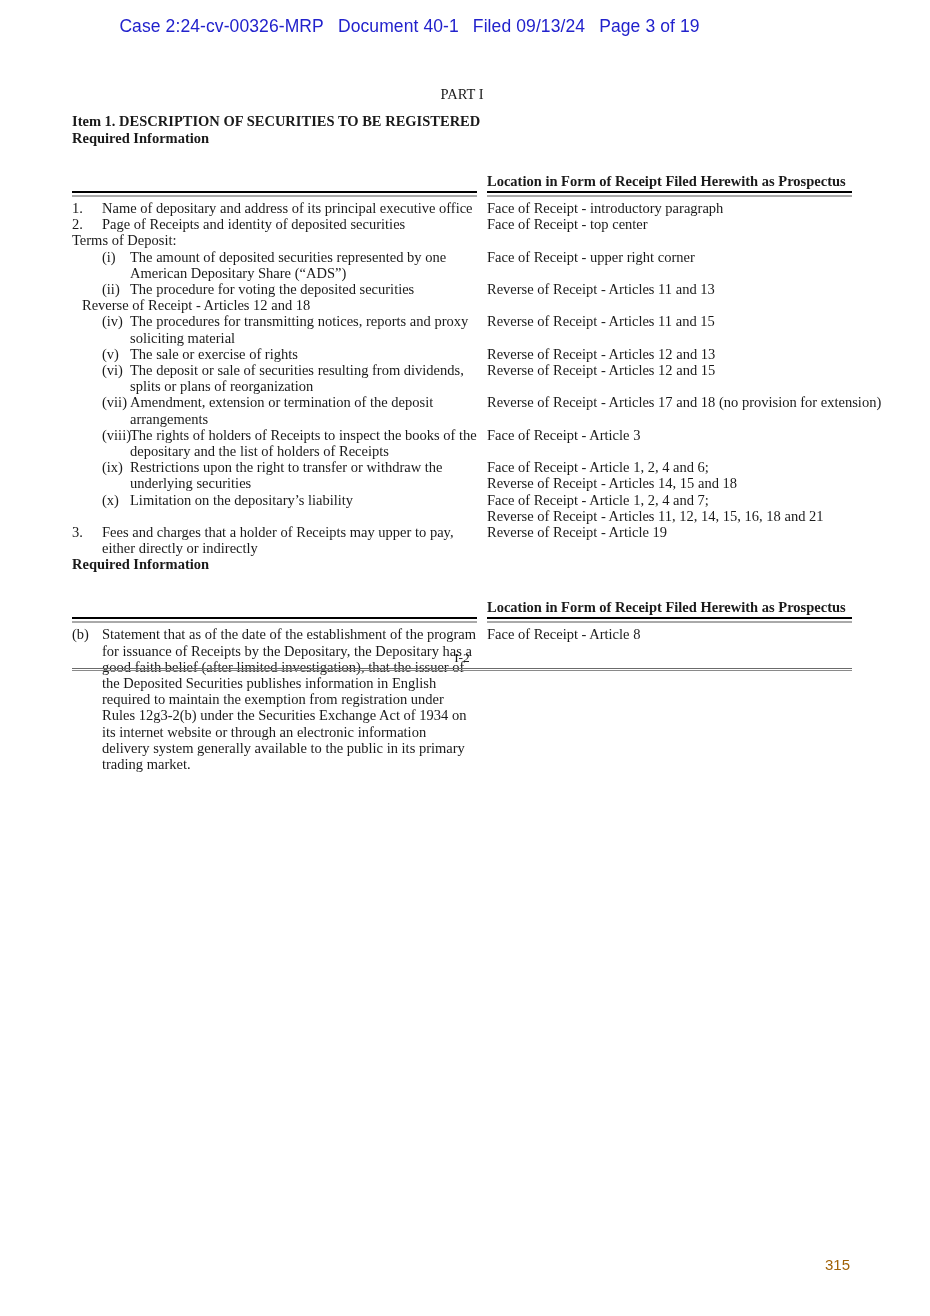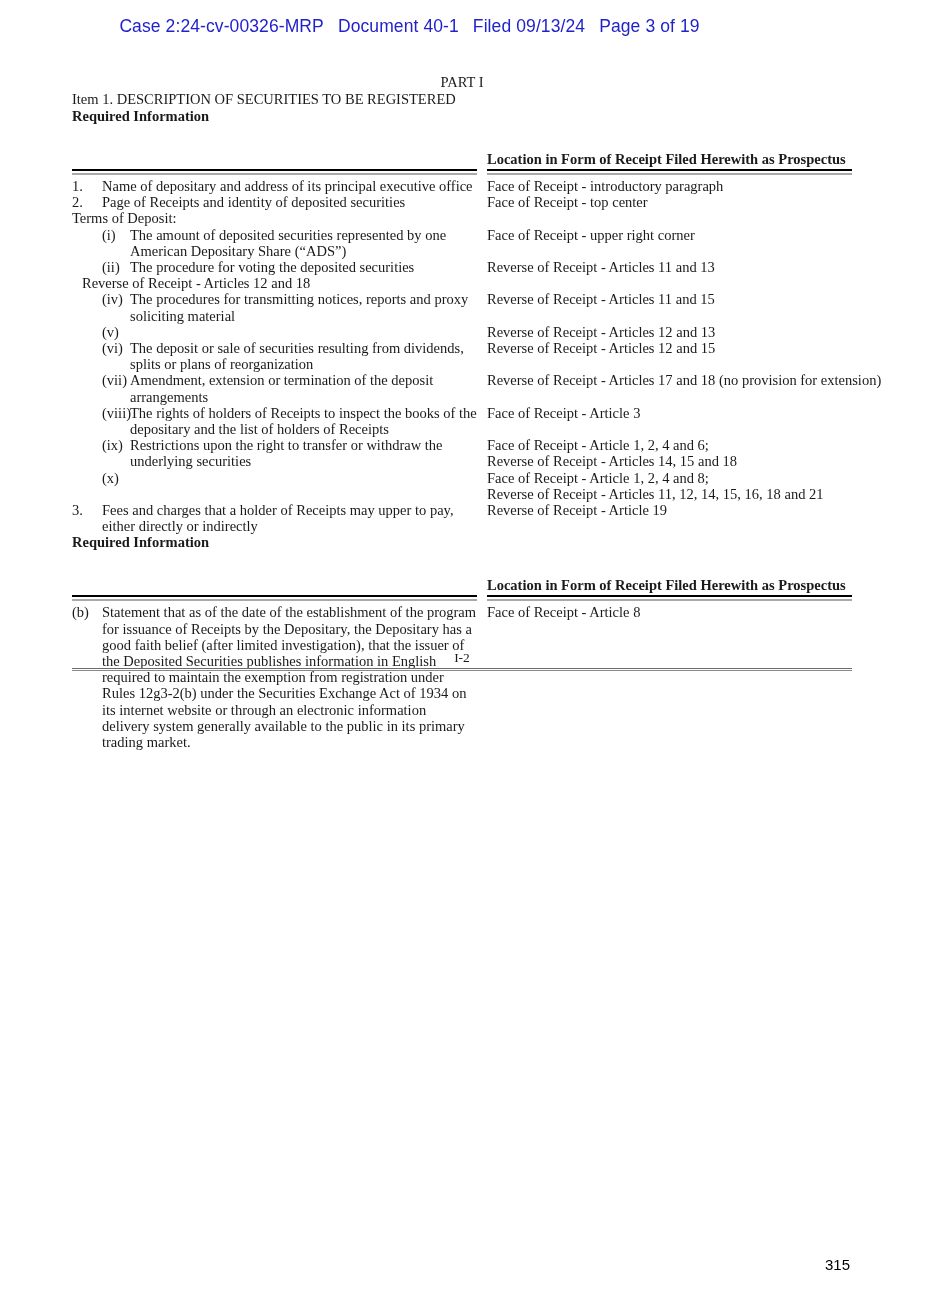--- a/index.html
+++ b/index.html
@@ -29,35 +29,35 @@
     letter-spacing: 0.1px;
     white-space: nowrap;
   }
   .ecf-stamp .seg { display: inline-block; }
   .ecf-gap { display: inline-block; width: 14px; }
 
   
   .page {
     position: absolute;
     left: 72px;
-    top: 74px;
+    top: 86px;
     width: 780px;
   }
 
   .part-title {
     text-align: center;
     font-size: 14.5px;
     line-height: 17px;
   }
 
   .item-heading {
-    font-weight: normal;
+    font-weight: bold;
     font-size: 14.5px;
     line-height: 17px;
-    margin-top: 0;
+    margin-top: 10px;
   }
 
   
   .col-head {
     display: flex;
     font-weight: bold;
     font-size: 14.5px;
     line-height: 16px;
   }
   .col-head .c1 {
@@ -123,21 +123,21 @@
     border-bottom: 1px solid #8a8a8a;
     height: 1px;
   }
 
   .page-number {
     position: absolute;
     right: 80px;
     top: 1256px;
     font-family: "Liberation Sans", "DejaVu Sans", sans-serif;
     font-size: 15px;
-    color: #000000;
+    color: #a16207;
   }
 </style>
 </head>
 <body>
 
 <div class="ecf-stamp">
   <span class="seg">Case 2:24-cv-00326-MRP</span><span class="ecf-gap"></span><span class="seg">Document 40-1</span><span class="ecf-gap"></span><span class="seg">Filed 09/13/24</span><span class="ecf-gap"></span><span class="seg">Page 3 of 19</span>
 </div>
 
 <div class="page">
@@ -214,20 +214,21 @@
           <span class="body-text">The procedures for transmitting notices, reports and proxy soliciting material</span>
         </div>
         <div class="gap"></div>
         <div class="right">
           <div>Reverse of Receipt - Articles 11 and 15</div>
         </div>
       </div>
       <div class="row">
         <div class="left">
           <span class="marker m-roman">(v)</span>
+          <span class="body-text">The sale or exercise of rights</span>
         </div>
         <div class="gap"></div>
         <div class="right">
           <div>Reverse of Receipt - Articles 12 and 13</div>
         </div>
       </div>
       <div class="row">
         <div class="left">
           <span class="marker m-roman">(vi)</span>
           <span class="body-text">The deposit or sale of securities resulting from dividends, splits or plans of reorganization</span>
@@ -264,24 +265,25 @@
         </div>
         <div class="gap"></div>
         <div class="right">
           <div>Face of Receipt - Article 1, 2, 4 and 6;</div>
           <div>Reverse of Receipt - Articles 14, 15 and 18</div>
         </div>
       </div>
       <div class="row">
         <div class="left">
           <span class="marker m-roman">(x)</span>
-        </div>
-        <div class="gap"></div>
-        <div class="right">
-          <div>Face of Receipt - Article 1, 2, 4 and 8;</div>
+          <span class="body-text">Limitation on the depositary’s liability</span>
+        </div>
+        <div class="gap"></div>
+        <div class="right">
+          <div>Face of Receipt - Article 1, 2, 4 and 7;</div>
           <div>Reverse of Receipt - Articles 11, 12, 14, 15, 16, 18 and 21</div>
         </div>
       </div>
       <div class="row">
         <div class="left">
           <span class="marker m-num">3.</span>
           <span class="body-text">Fees and charges that a holder of Receipts may upper to pay, either directly or indirectly</span>
         </div>
         <div class="gap"></div>
         <div class="right">

